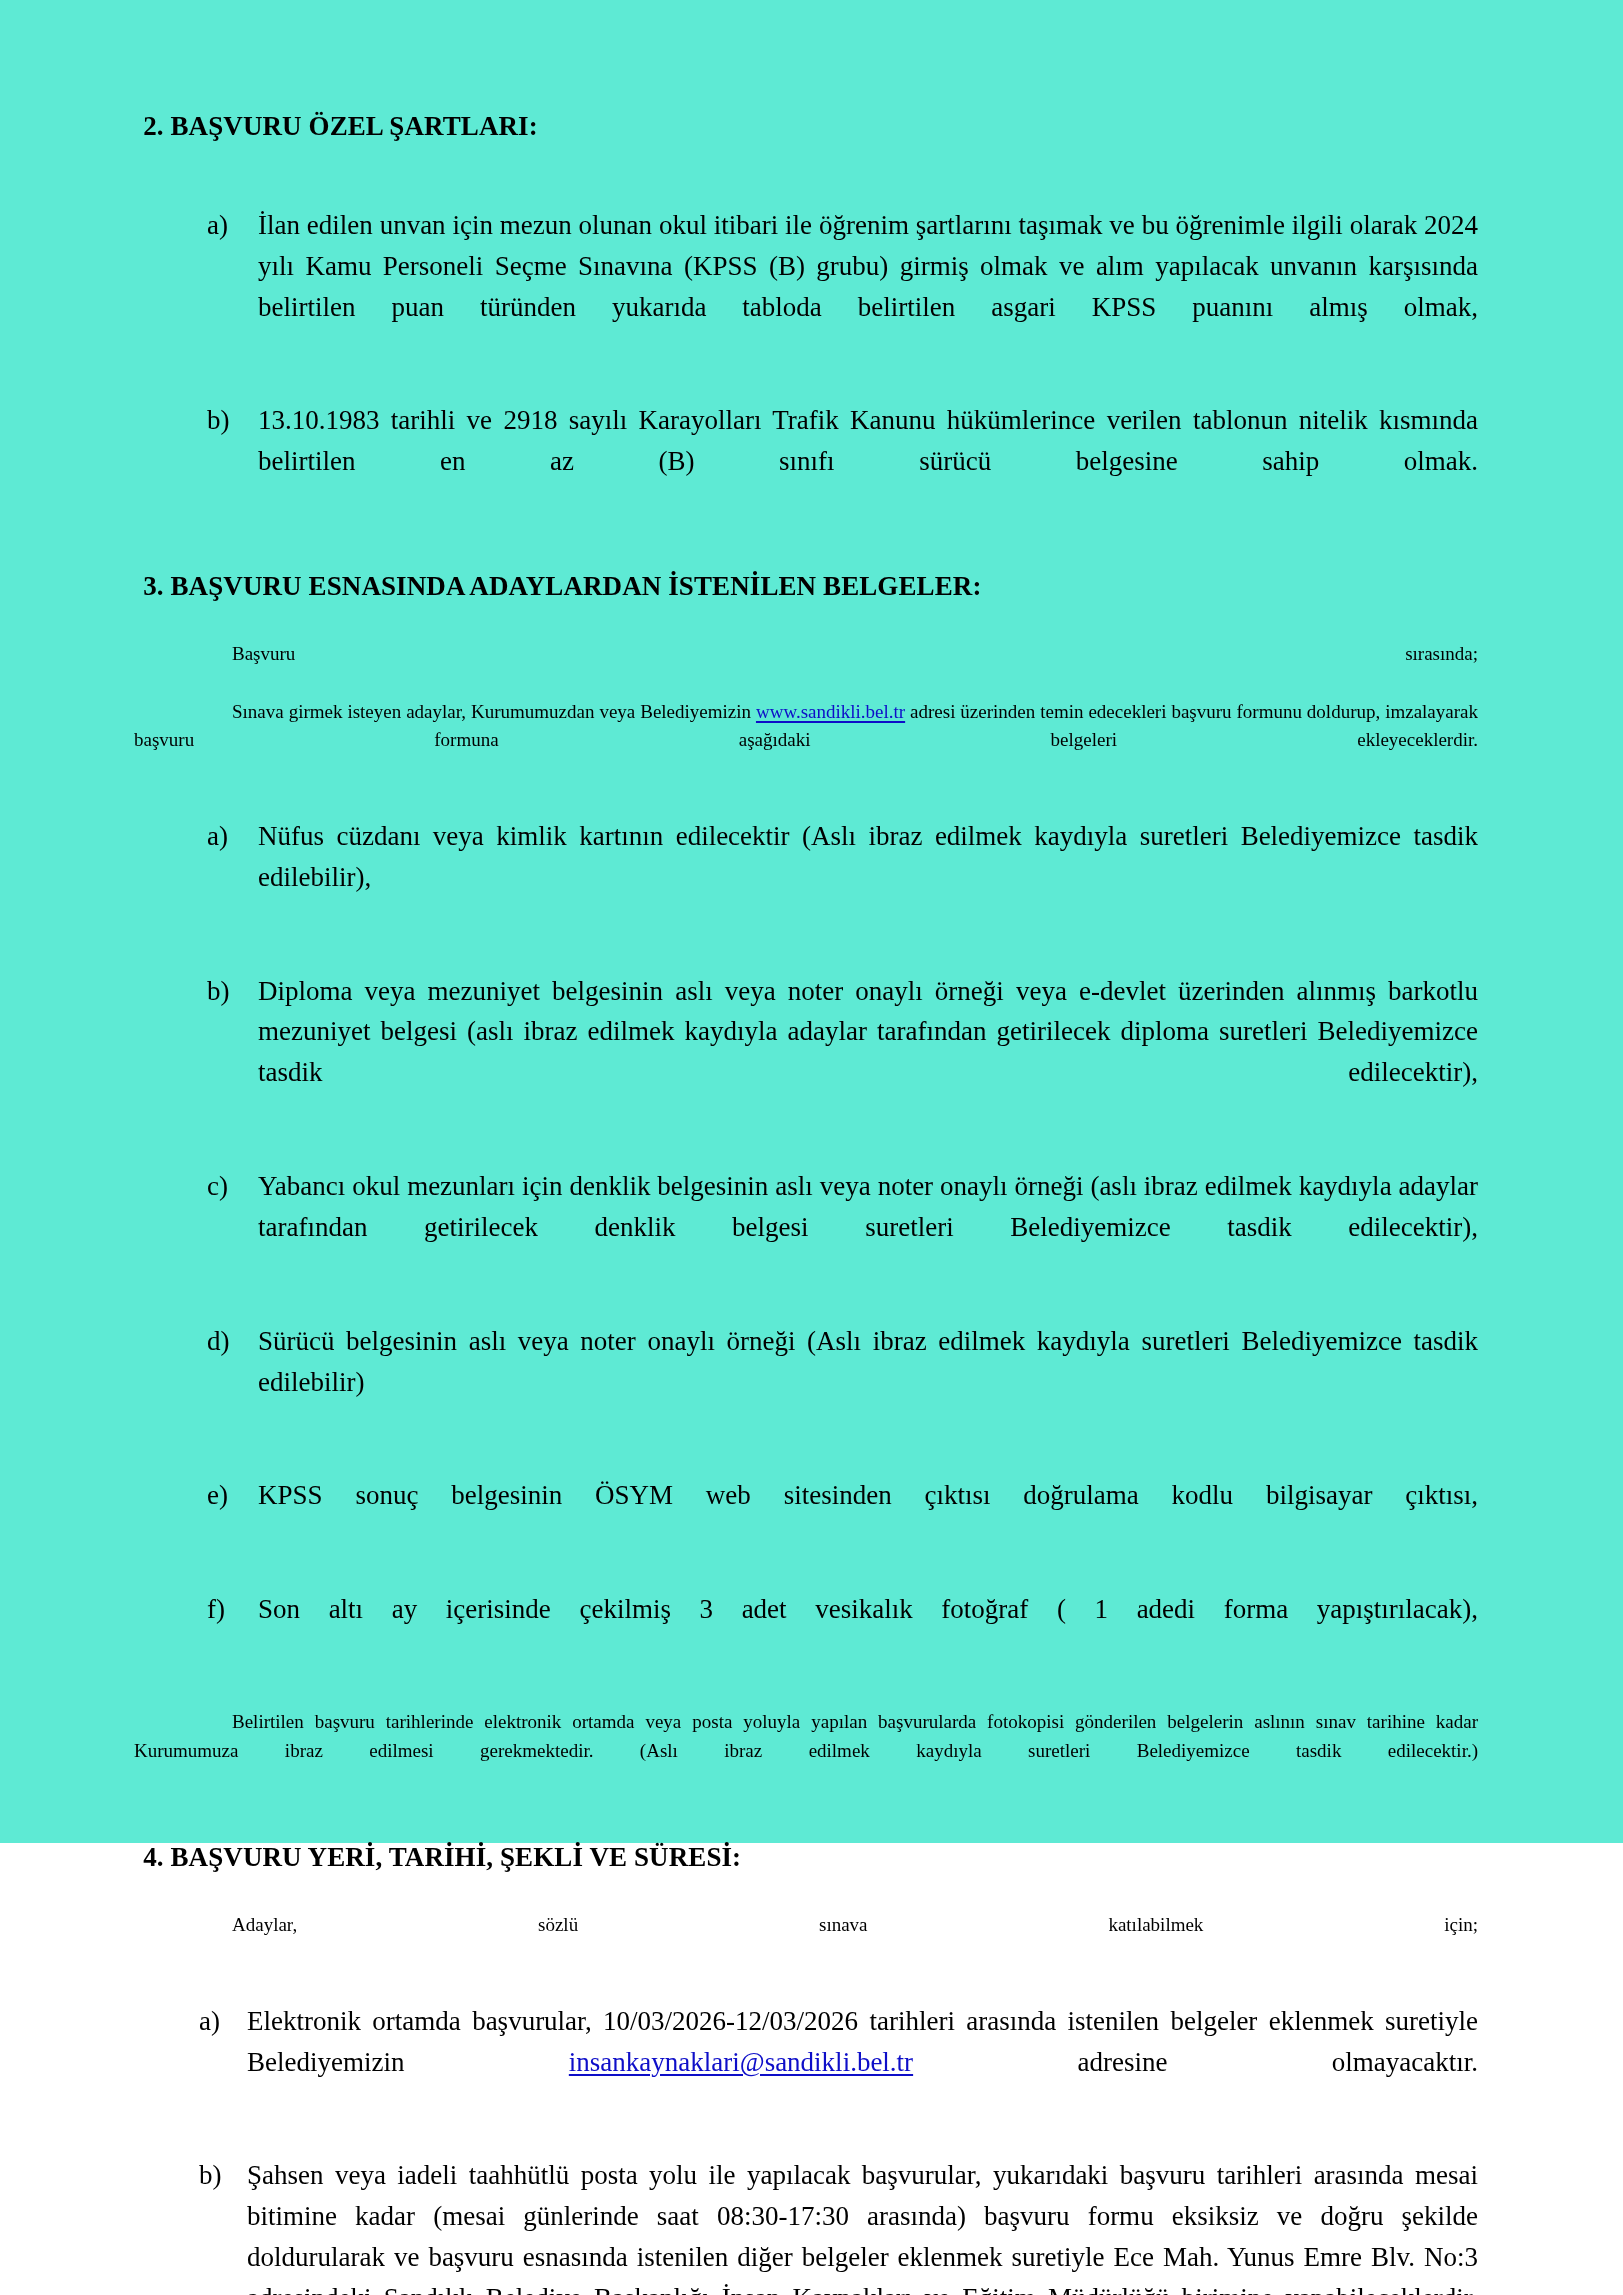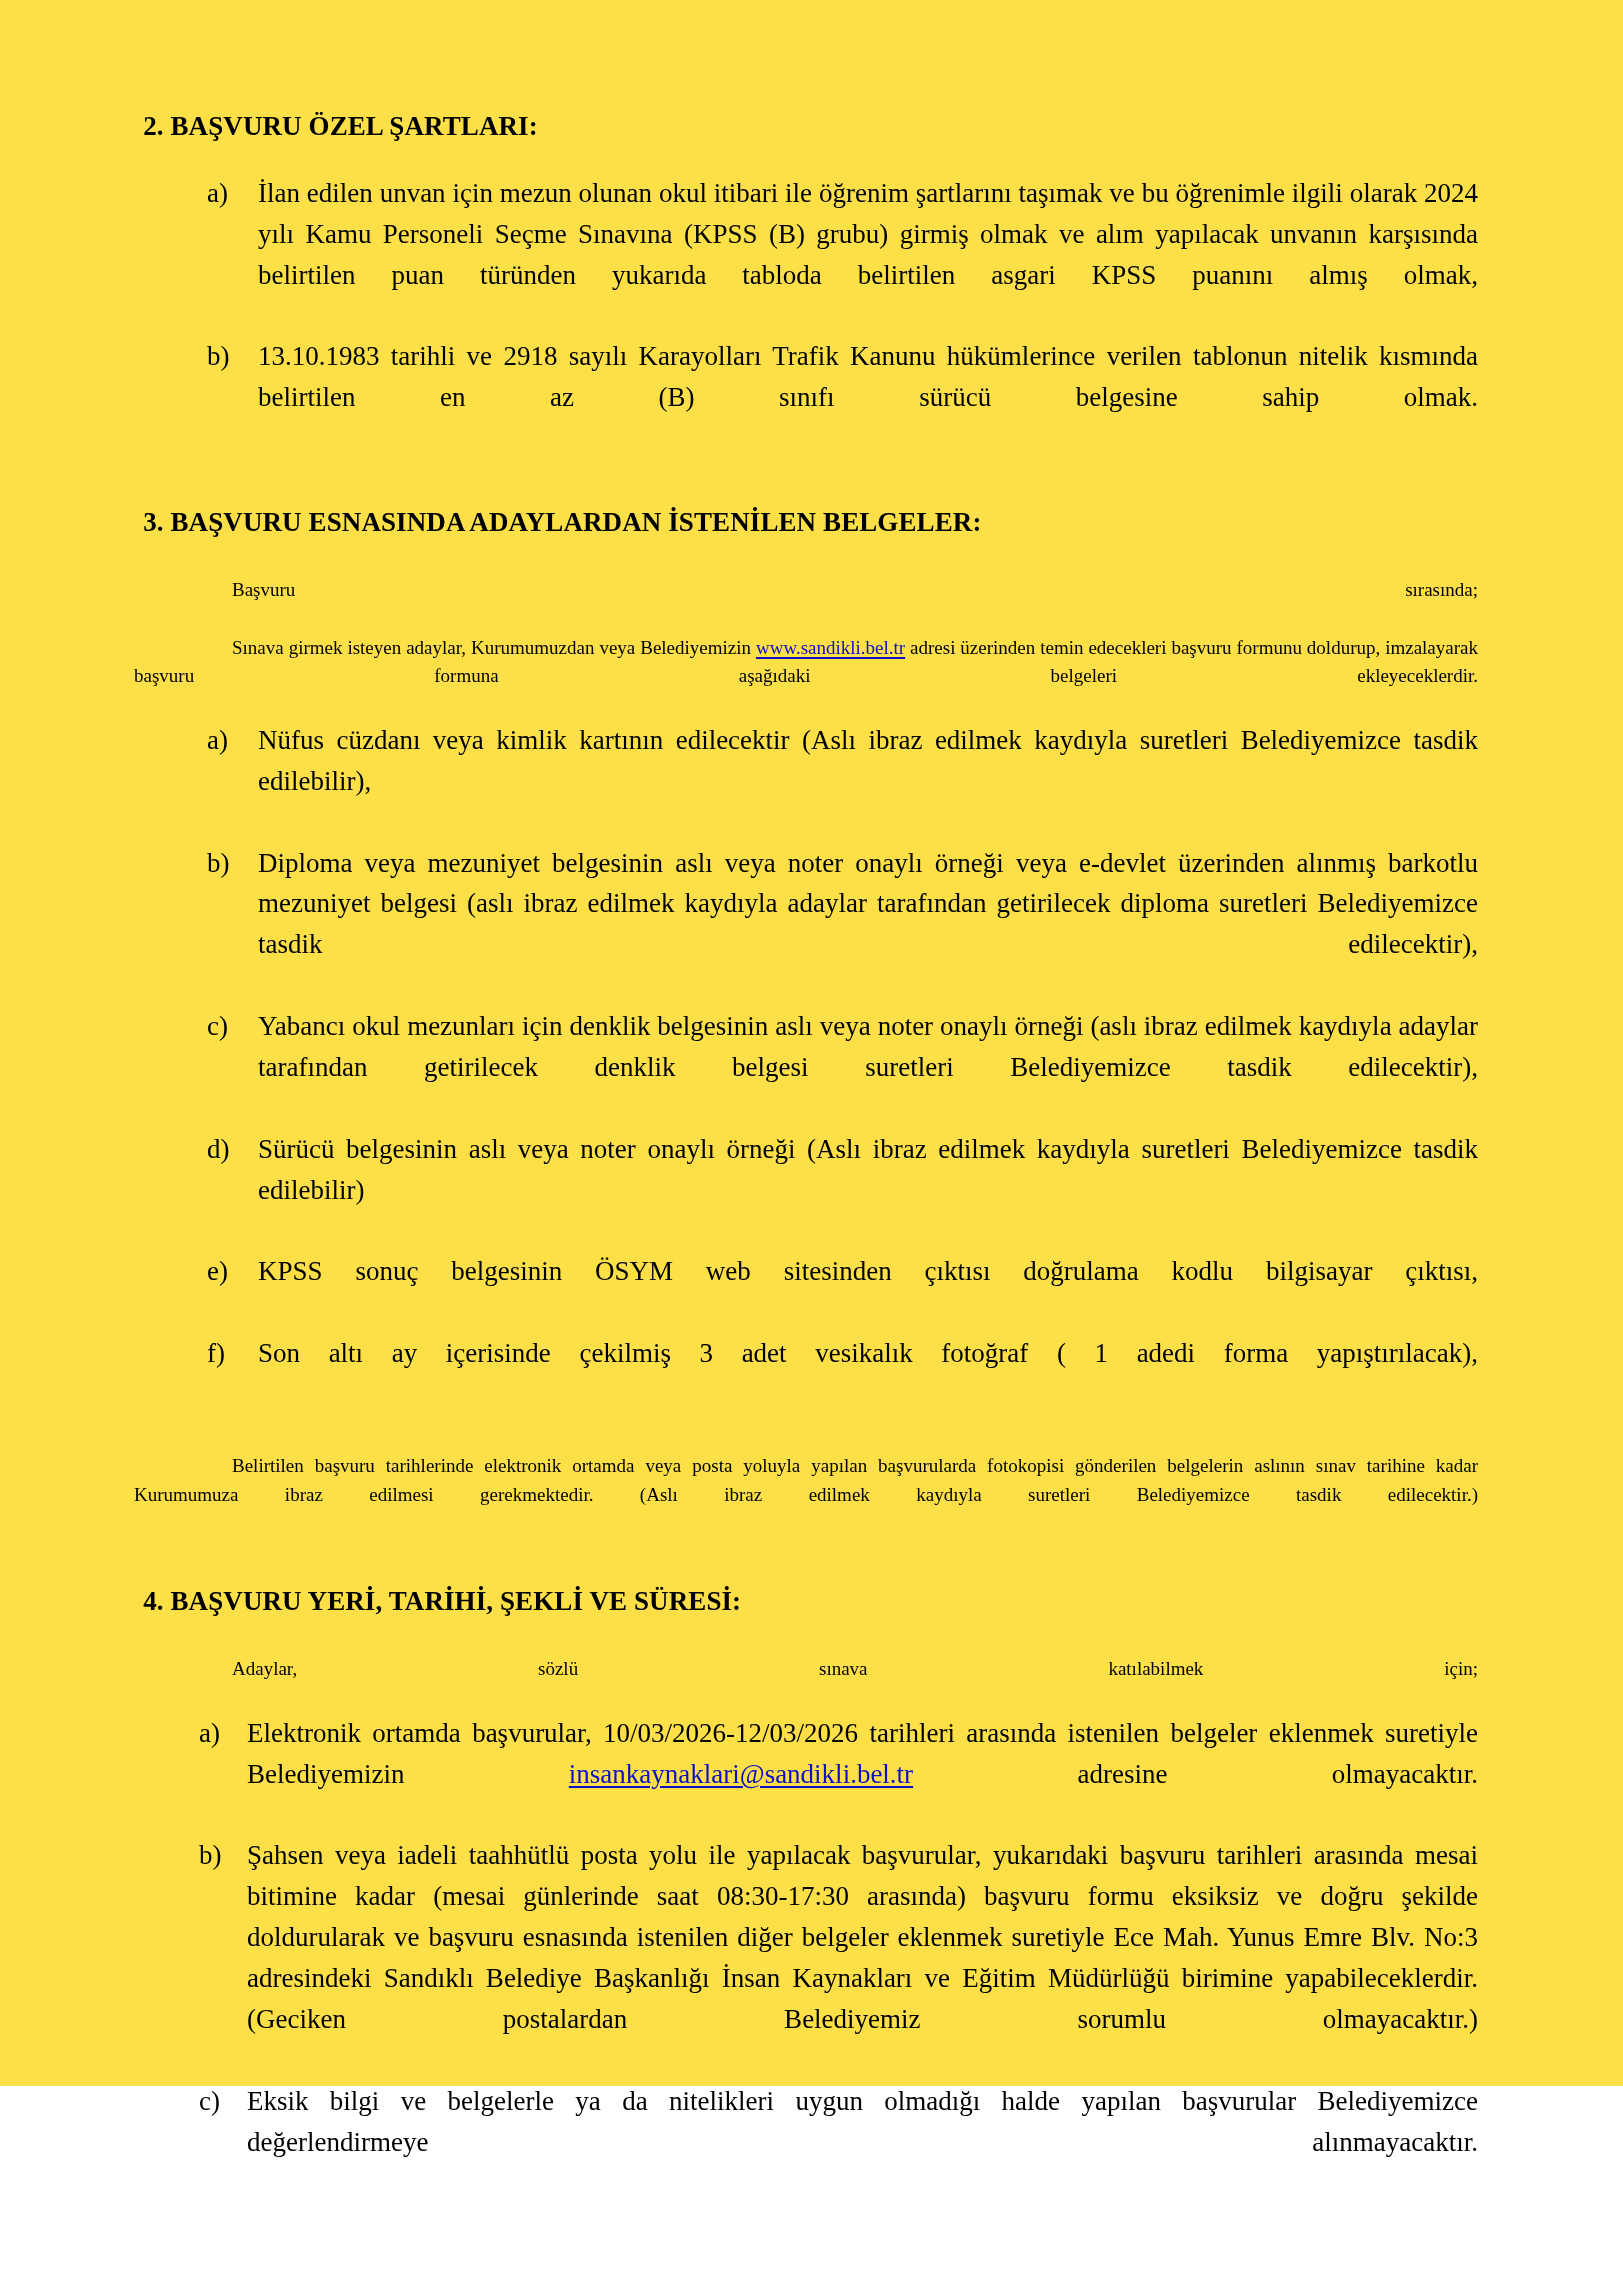--- a/index.html
+++ b/index.html
@@ -12,22 +12,22 @@
     width: 1623px;
     height: 2295px;
     font-family: "Liberation Serif", "DejaVu Serif", serif;
     color: #000000;
     -webkit-font-smoothing: antialiased;
   }
 
   .page {
     position: relative;
     width: 1623px;
-    height: 2086px;
-    background: #fde047;
+    height: 1843px;
+    background: #5eead4;
     padding: 111px 145px 0 134px;
   }
 
   
   .section-heading {
     font-size: 27px;
     font-weight: bold;
     line-height: 1.18;
     letter-spacing: 0.1px;
     margin: 0;
@@ -66,20 +66,21 @@
     position: absolute;
     left: 0;
     top: 0;
     width: 52px;
     text-align: left;
     font-size: 27px;
     line-height: 1.515;
   }
   .alist > li > .itemtext {
     display: block;
+    margin-top: 32px;
   }
 
   
   .alist.deep > li            { padding-left: 124px; }
   .alist.deep > li > .marker  { left: 73px; }
 
   
   .alist.mid > li             { padding-left: 113px; }
   .alist.mid > li > .marker   { left: 65px; }
 

